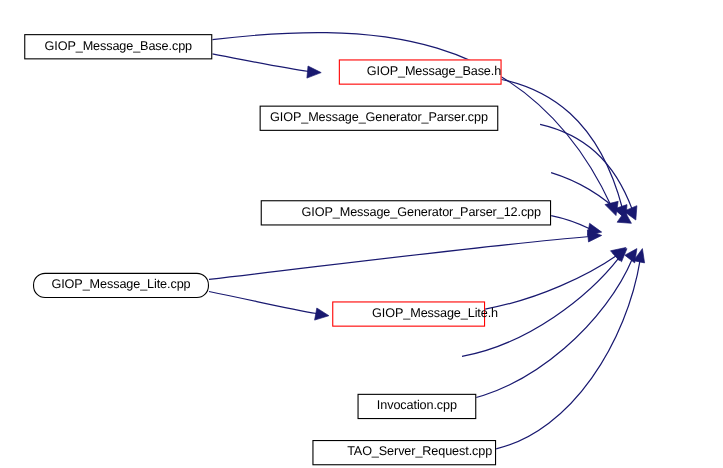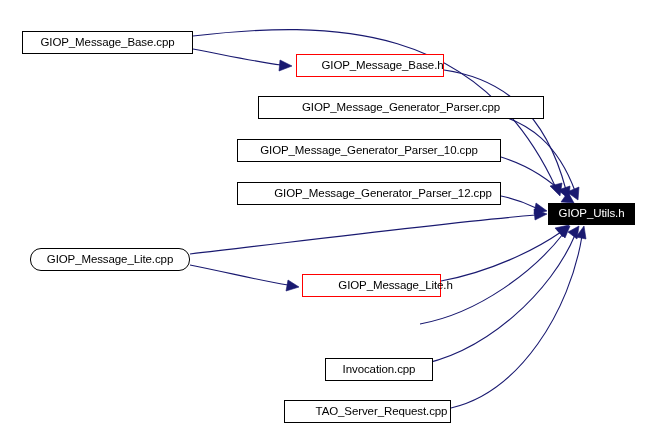--- a/index.html
+++ b/index.html
@@ -126,39 +126,33 @@
       <path class="edge-path" d="M451,408 C520,392 570,310 582,236"></path>
       <polygon class="arrow-head" points="584,226 586,239 576,237"></polygon>
     </g>
 
   </svg>
 
   <div class="node-box" style="left:22px; top:31px; width:171px; height:23px;align-items:center;">
     <span class="node-label">GIOP_Message_Base.cpp</span>
   </div>
 
-  <div class="node-box red-border" style="left:296px; top:54px; width:148px; height:23px;padding-left:25px;">
+  <div class="node-box red-border" style="left:308px; top:54px; width:148px; height:23px;padding-left:25px;">
     <span class="node-label">GIOP_Message_Base.h</span>
   </div>
 
-  <div class="node-box" style="left:258px; top:96px; width:286px; height:23px;">
+  <div class="node-box" style="left:236px; top:96px; width:217px; height:23px;">
     <span class="node-label">GIOP_Message_Generator_Parser.cpp</span>
   </div>
 
-  <div class="node-box" style="left:237px; top:139px; width:264px; height:23px;">
-    <span class="node-label">GIOP_Message_Generator_Parser_10.cpp</span>
-  </div>
 
   <div class="node-box" style="left:237px; top:182px; width:264px; height:23px;padding-left:28px;">
     <span class="node-label">GIOP_Message_Generator_Parser_12.cpp</span>
   </div>
 
-  <div class="node-box current-node" style="left:548px; top:203px; width:87px; height:22px;">
-    <span class="node-label">GIOP_Utils.h</span>
-  </div>
 
   <div class="node-box" style="left:30px; top:248px; width:160px; height:23px;border-radius:11px;">
     <span class="node-label">GIOP_Message_Lite.cpp</span>
   </div>
 
   <div class="node-box red-border" style="left:302px; top:274px; width:139px; height:23px;padding-left:48px;">
     <span class="node-label">GIOP_Message_Lite.h</span>
   </div>
 
 

